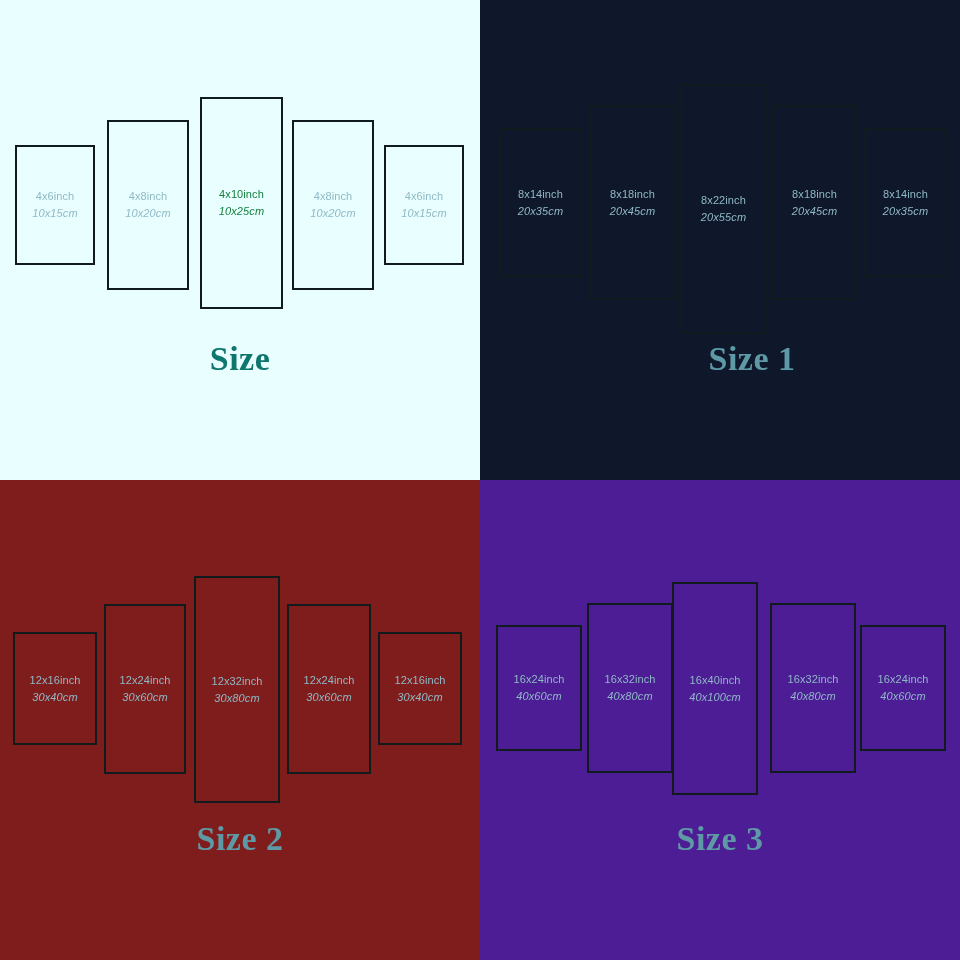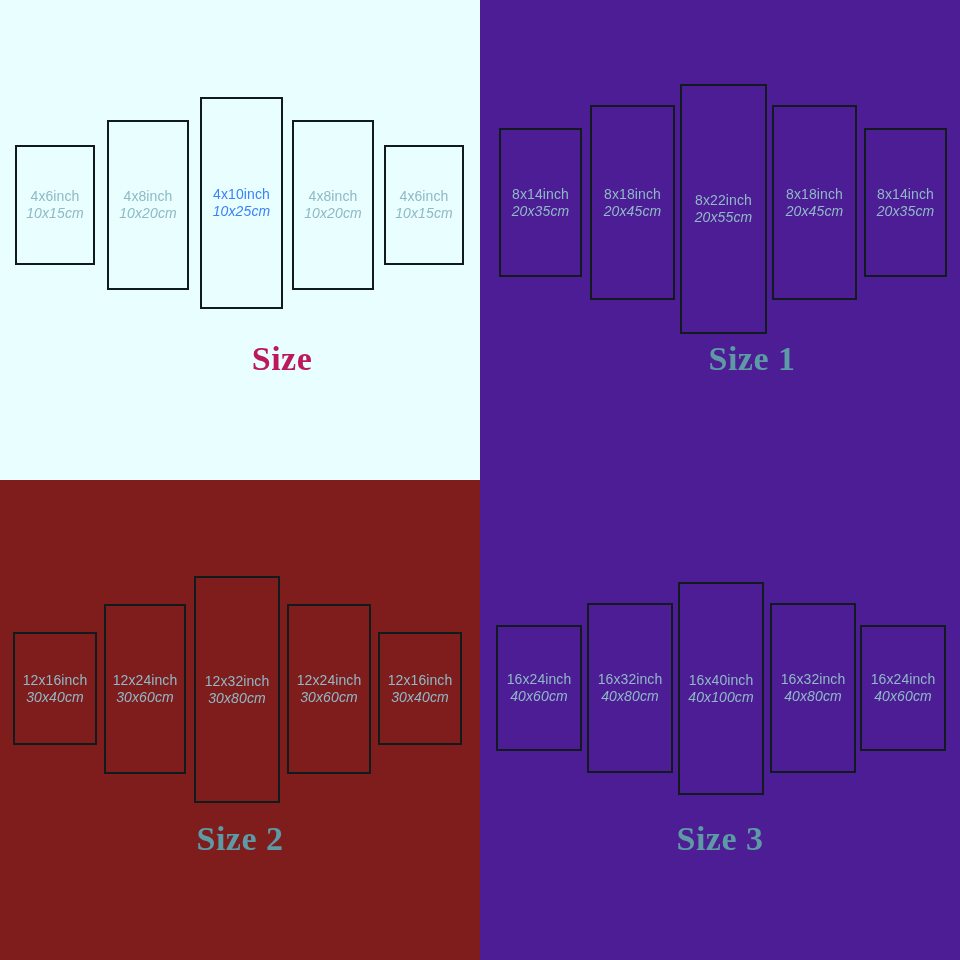--- a/index.html
+++ b/index.html
@@ -41,21 +41,21 @@
     box-sizing: border-box;
     border: 2.5px solid #111b1e;
     background: transparent;
     display: flex;
     align-items: center;
     justify-content: center;
   }
 
   .panel-label {
     font-family: "Liberation Sans", sans-serif;
-    font-size: 14px;
+    font-size: 11px;
     line-height: 17px;
     color: #8fb9c6;
     text-align: center;
     white-space: nowrap;
     letter-spacing: 0.1px;
     user-select: none;
   }
 
   .panel-label .dim-cm {
     display: block;
@@ -82,32 +82,32 @@
 <div id="chart-grid">
     <div class="size-panel-group" style="background: rgb(233, 255, 255);">
       <div class="panel-stage">
         <div class="canvas-panel" style="left: 15px; top: 145px; width: 80px; height: 120px; border-color: rgb(17, 27, 30);">
           <div class="panel-label" style="color: rgb(143, 185, 198);">4x6inch<span class="dim-cm">10x15cm</span></div>
         </div>
         <div class="canvas-panel" style="left: 107px; top: 120px; width: 82px; height: 170px; border-color: rgb(17, 27, 30);">
           <div class="panel-label" style="color: rgb(143, 185, 198);">4x8inch<span class="dim-cm">10x20cm</span></div>
         </div>
         <div class="canvas-panel" style="left: 200px; top: 97px; width: 83px; height: 212px; border-color: rgb(17, 27, 30);">
-          <div class="panel-label" style="color: #3b82f6;">4x10inch<span class="dim-cm">10x25cm</span></div>
+          <div class="panel-label" style="color: #15803d;">4x10inch<span class="dim-cm">10x25cm</span></div>
         </div>
         <div class="canvas-panel" style="left: 292px; top: 120px; width: 82px; height: 170px; border-color: rgb(17, 27, 30);">
           <div class="panel-label" style="color: rgb(143, 185, 198);">4x8inch<span class="dim-cm">10x20cm</span></div>
         </div>
         <div class="canvas-panel" style="left: 384px; top: 145px; width: 80px; height: 120px; border-color: rgb(17, 27, 30);">
           <div class="panel-label" style="color: rgb(143, 185, 198);">4x6inch<span class="dim-cm">10x15cm</span></div>
         </div>
       </div>
-      <div class="group-title" style="color: #be185d; padding-left: 42px;">Size</div>
+      <div class="group-title" style="color: #0f766e;">Size</div>
     </div>
-    <div class="size-panel-group" style="background: #4c1d95;">
+    <div class="size-panel-group" style="background: #0f172a;">
       <div class="panel-stage">
         <div class="canvas-panel" style="left: 19px; top: 128px; width: 83px; height: 149px; border-color: rgb(17, 27, 30);">
           <div class="panel-label" style="color: rgb(143, 185, 198);">8x14inch<span class="dim-cm">20x35cm</span></div>
         </div>
         <div class="canvas-panel" style="left: 110px; top: 105px; width: 85px; height: 195px; border-color: rgb(17, 27, 30);">
           <div class="panel-label" style="color: rgb(143, 185, 198);">8x18inch<span class="dim-cm">20x45cm</span></div>
         </div>
         <div class="canvas-panel" style="left: 200px; top: 84px; width: 87px; height: 250px; border-color: rgb(17, 27, 30);">
           <div class="panel-label" style="color: rgb(143, 185, 198);">8x22inch<span class="dim-cm">20x55cm</span></div>
         </div>
@@ -141,21 +141,21 @@
       <div class="group-title" style="color: rgb(94, 154, 166);">Size 2</div>
     </div>
     <div class="size-panel-group" style="background: #4c1d95;">
       <div class="panel-stage">
         <div class="canvas-panel" style="left: 16px; top: 145px; width: 86px; height: 126px; border-color: rgb(17, 27, 30);">
           <div class="panel-label" style="color: rgb(143, 185, 198);">16x24inch<span class="dim-cm">40x60cm</span></div>
         </div>
         <div class="canvas-panel" style="left: 107px; top: 123px; width: 86px; height: 170px; border-color: rgb(17, 27, 30);">
           <div class="panel-label" style="color: rgb(143, 185, 198);">16x32inch<span class="dim-cm">40x80cm</span></div>
         </div>
-        <div class="canvas-panel" style="left: 198px; top: 102px; width: 86px; height: 213px; border-color: rgb(17, 27, 30);">
+        <div class="canvas-panel" style="left: 192px; top: 102px; width: 86px; height: 213px; border-color: rgb(17, 27, 30);">
           <div class="panel-label" style="color: rgb(143, 185, 198);">16x40inch<span class="dim-cm">40x100cm</span></div>
         </div>
         <div class="canvas-panel" style="left: 290px; top: 123px; width: 86px; height: 170px; border-color: rgb(17, 27, 30);">
           <div class="panel-label" style="color: rgb(143, 185, 198);">16x32inch<span class="dim-cm">40x80cm</span></div>
         </div>
         <div class="canvas-panel" style="left: 380px; top: 145px; width: 86px; height: 126px; border-color: rgb(17, 27, 30);">
           <div class="panel-label" style="color: rgb(143, 185, 198);">16x24inch<span class="dim-cm">40x60cm</span></div>
         </div>
       </div>
       <div class="group-title" style="color: rgb(94, 154, 166);">Size 3</div>

